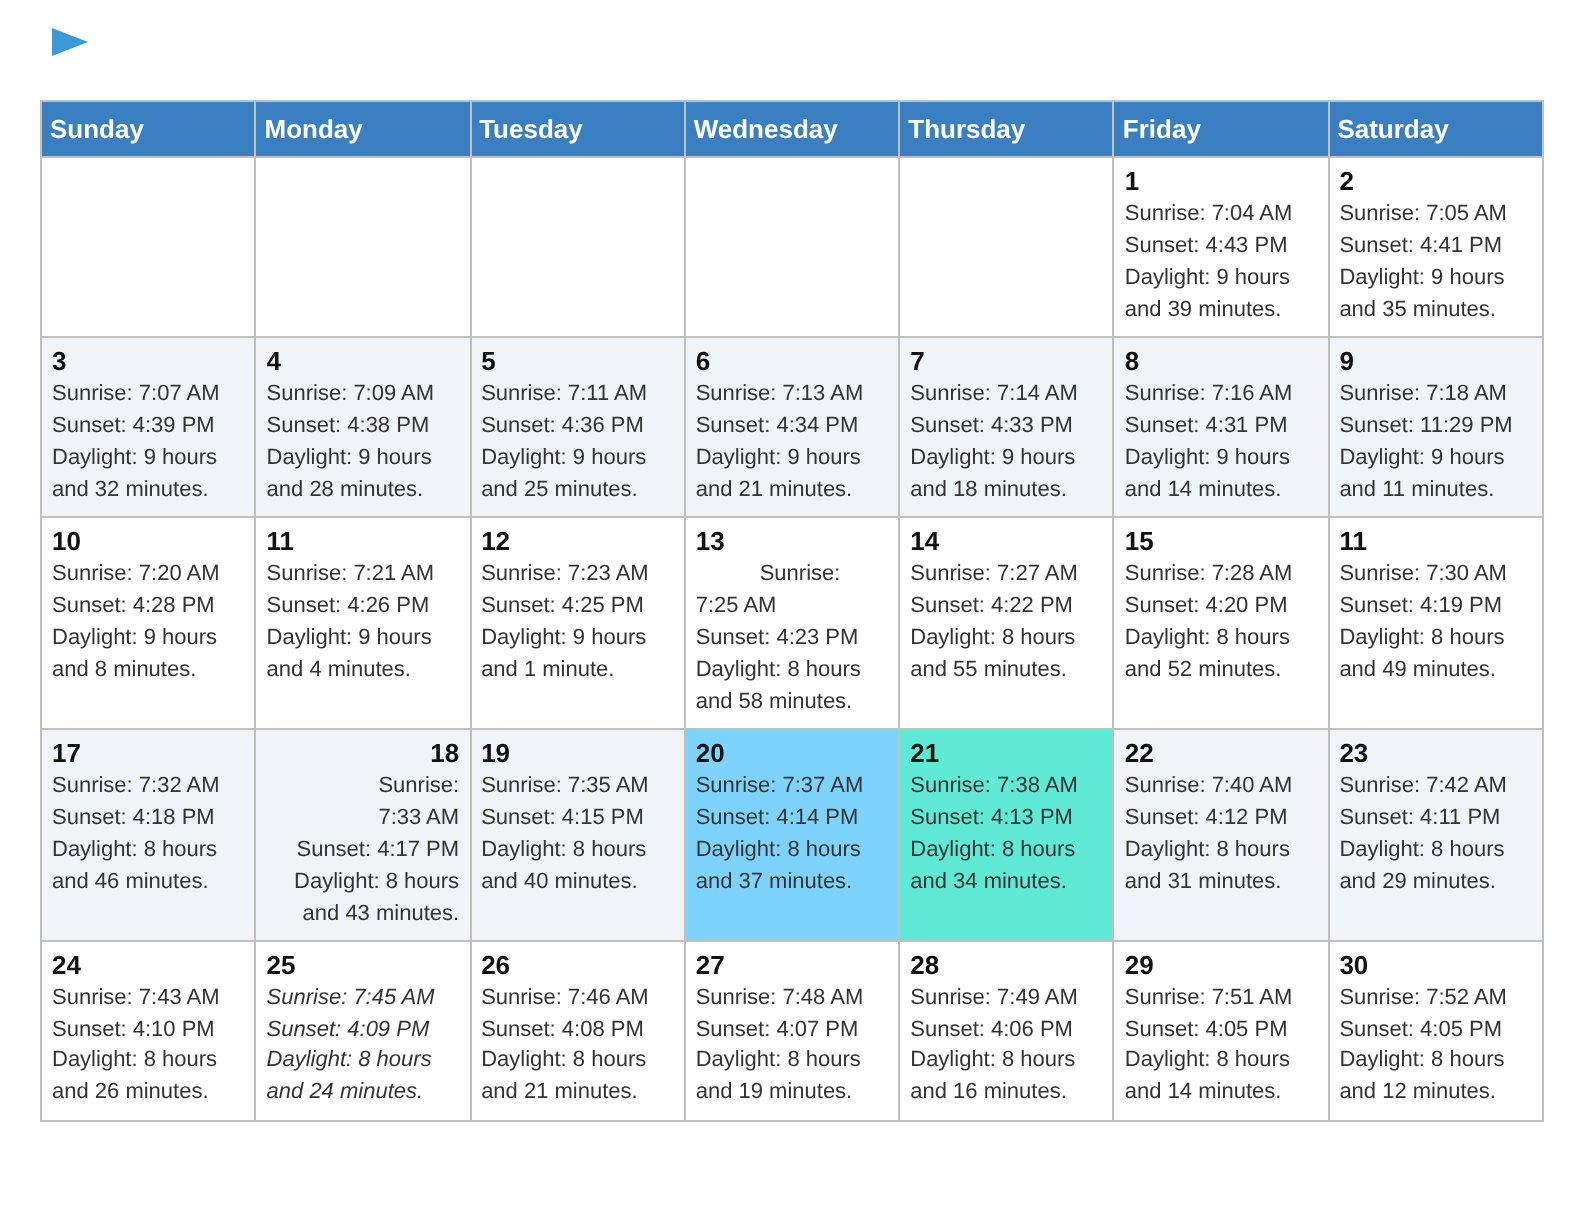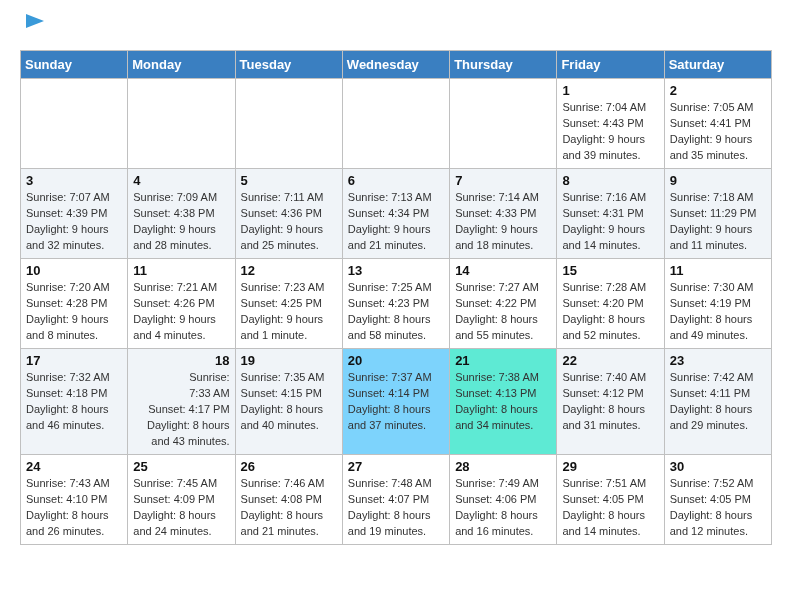--- a/index.html
+++ b/index.html
@@ -174,21 +174,21 @@
 Daylight: 9 hours
 and 8 minutes.</span></td>
           <td><span class="day-num">11</span><span class="day-info" style="white-space: pre-line; margin-top: 28px;">Sunrise: 7:21 AM
 Sunset: 4:26 PM
 Daylight: 9 hours
 and 4 minutes.</span></td>
           <td><span class="day-num">12</span><span class="day-info" style="white-space: pre-line;">Sunrise: 7:23 AM
 Sunset: 4:25 PM
 Daylight: 9 hours
 and 1 minute.</span></td>
-          <td><span class="day-num">13</span><span class="day-info" style="white-space: pre-line;">Sunrise: 7:25 AM
+          <td><span class="day-num">13</span><span class="day-info" style="white-space: pre-line; margin-left: 32px;">Sunrise: 7:25 AM
 Sunset: 4:23 PM
 Daylight: 8 hours
 and 58 minutes.</span></td>
           <td><span class="day-num">14</span><span class="day-info" style="white-space: pre-line;">Sunrise: 7:27 AM
 Sunset: 4:22 PM
 Daylight: 8 hours
 and 55 minutes.</span></td>
           <td><span class="day-num">15</span><span class="day-info" style="white-space: pre-line;">Sunrise: 7:28 AM
 Sunset: 4:20 PM
 Daylight: 8 hours
@@ -226,21 +226,21 @@
           <td style="background: rgb(240, 244, 248);"><span class="day-num">23</span><span class="day-info" style="white-space: pre-line;">Sunrise: 7:42 AM
 Sunset: 4:11 PM
 Daylight: 8 hours
 and 29 minutes.</span></td>
         </tr>
         <tr>
           <td><span class="day-num">24</span><span class="day-info" style="white-space: pre-line;">Sunrise: 7:43 AM
 Sunset: 4:10 PM
 Daylight: 8 hours
 and 26 minutes.</span></td>
-          <td><span class="day-num">25</span><span class="day-info" style="white-space: pre-line;">Sunrise: 7:45 AM
+          <td><span class="day-num">25</span><span class="day-info" style="white-space: pre-line; font-style: italic;">Sunrise: 7:45 AM
 Sunset: 4:09 PM
 Daylight: 8 hours
 and 24 minutes.</span></td>
           <td><span class="day-num">26</span><span class="day-info" style="white-space: pre-line;">Sunrise: 7:46 AM
 Sunset: 4:08 PM
 Daylight: 8 hours
 and 21 minutes.</span></td>
           <td><span class="day-num">27</span><span class="day-info" style="white-space: pre-line;">Sunrise: 7:48 AM
 Sunset: 4:07 PM
 Daylight: 8 hours

